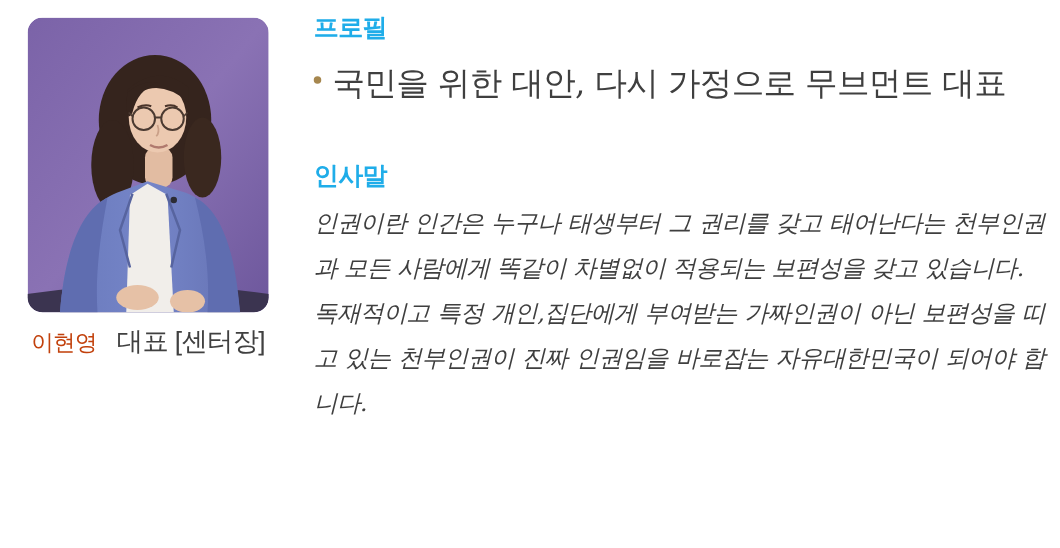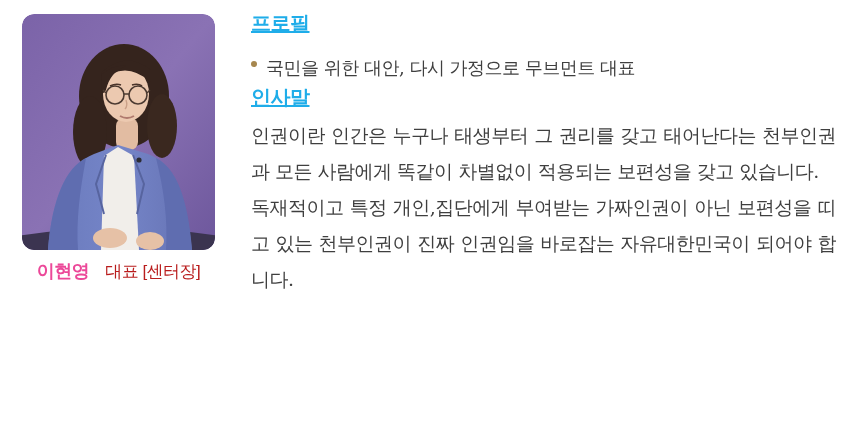--- a/index.html
+++ b/index.html
@@ -26,58 +26,57 @@
     overflow: hidden;
     display: block;
   }
   .caption {
     width: 193px;
     text-align: center;
     margin-top: 9px;
     white-space: nowrap;
   }
   .caption .name {
-    font-weight: bold;
+    font-weight: normal;
     font-size: 18px;
-    color: #ec4899;
+    color: #c2410c;
     letter-spacing: -0.5px;
   }
   .caption .title {
-    font-size: 17px;
-    color: #b91c1c;
+    font-size: 21px;
+    color: #404040;
     letter-spacing: -0.5px;
     margin-left: 16px;
   }
   
   .right-col {
     flex: 1 1 auto;
     box-sizing: border-box;
     padding: 10px 12px 0 14px;
   }
   .section-heading {
     margin: 0;
     font-size: 20px;
     line-height: 26px;
     font-weight: bold;
     color: #1fade9;
     letter-spacing: -0.5px;
-    text-decoration: underline;
   }
-  .section-heading.greeting { }
+  .section-heading.greeting { margin-top: 44px; }
   .bullet-list {
     list-style: none;
     margin: 15px 0 0 0;
     padding: 0;
   }
   .bullet-item {
     display: flex;
     align-items: center;
     line-height: 33px;
     font-family: "DejaVu Serif", "Liberation Serif", serif;
-    font-size: 18px;
+    font-size: 26px;
     color: #3f3f3f;
     letter-spacing: -0.5px;
   }
   .dot {
     flex: 0 0 auto;
     width: 6px;
     height: 6px;
     border-radius: 50%;
     background: #a6874e;
     margin-right: 9px;
@@ -87,20 +86,21 @@
   }
   .greeting-body { margin-top: 7px; }
   .greeting-body p {
     margin: 0;
     font-family: "DejaVu Serif", "Liberation Serif", serif;
     font-size: 19px;
     line-height: 36px;
     color: #3f3f3f;
     letter-spacing: -0.5px;
     text-align: justify;
+    font-style: italic;
   }
 </style>
 </head>
 <body>
 
 <div class="page">
 
   <div class="left-col">
     <div class="photo-frame">
       <svg viewBox="0 0 193 236" width="193" height="236">

